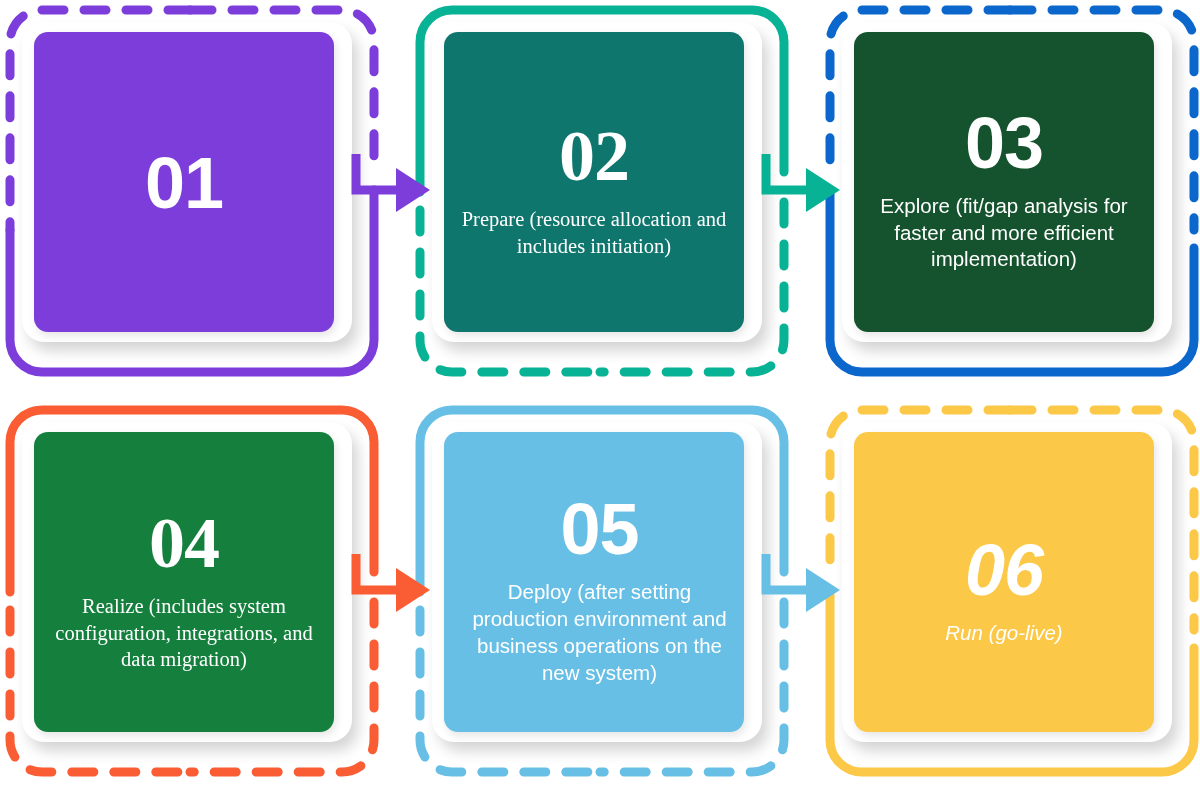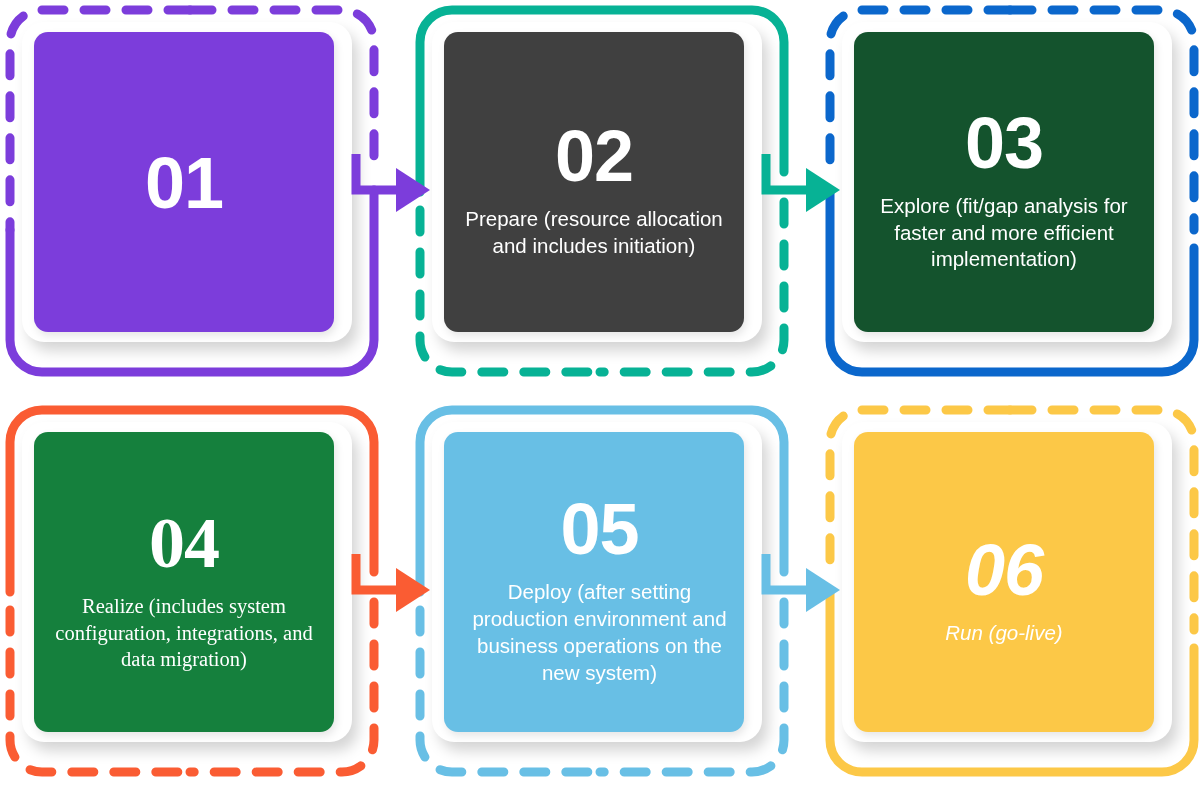--- a/index.html
+++ b/index.html
@@ -121,21 +121,21 @@
 
   <div class="step r0 c1">
     <svg class="frame" viewBox="0 0 382 378" aria-hidden="true">
 
       <path d="M 8 190 L 8 40 A 32 32 0 0 1 40 8 L 340 8 A 32 32 0 0 1 372 40 L 372 170" fill="none" stroke-width="9" stroke-linecap="round" stroke="#07B295"></path>
 
       <path d="M 8 208 L 8 338 A 32 32 0 0 0 40 370 L 188 370" fill="none" stroke-width="9" stroke-linecap="round" stroke-dasharray="22 20" stroke="#07B295"></path>
       <path d="M 372 200 L 372 338 A 32 32 0 0 1 340 370 L 188 370" fill="none" stroke-width="9" stroke-linecap="round" stroke-dasharray="22 20" stroke="#07B295"></path>
     </svg>
     <div class="paper"></div>
-    <div class="tile" style="background: #404040;">
+    <div class="tile" style="background: #0f766e; font-family: Liberation Serif, serif;">
       <div class="num">02</div>
       <div class="desc">Prepare (resource allocation and includes initiation)</div>
     </div>
   </div>
 
   <div class="step r0 c2">
     <svg class="frame" viewBox="0 0 382 378" aria-hidden="true">
       <path d="M 188 8 L 40 8 A 32 32 0 0 0 8 40 L 8 170" fill="none" stroke-width="9" stroke-linecap="round" stroke-dasharray="22 20" stroke="#0B67CC"></path>
       <path d="M 188 8 L 340 8 A 32 32 0 0 1 372 40 L 372 228" fill="none" stroke-width="9" stroke-linecap="round" stroke-dasharray="22 20" stroke="#0B67CC"></path>
       <path d="M 8 188 L 8 338 A 32 32 0 0 0 40 370 L 340 370 A 32 32 0 0 0 372 338 L 372 246" fill="none" stroke-width="9" stroke-linecap="round" stroke="#0B67CC"></path>

